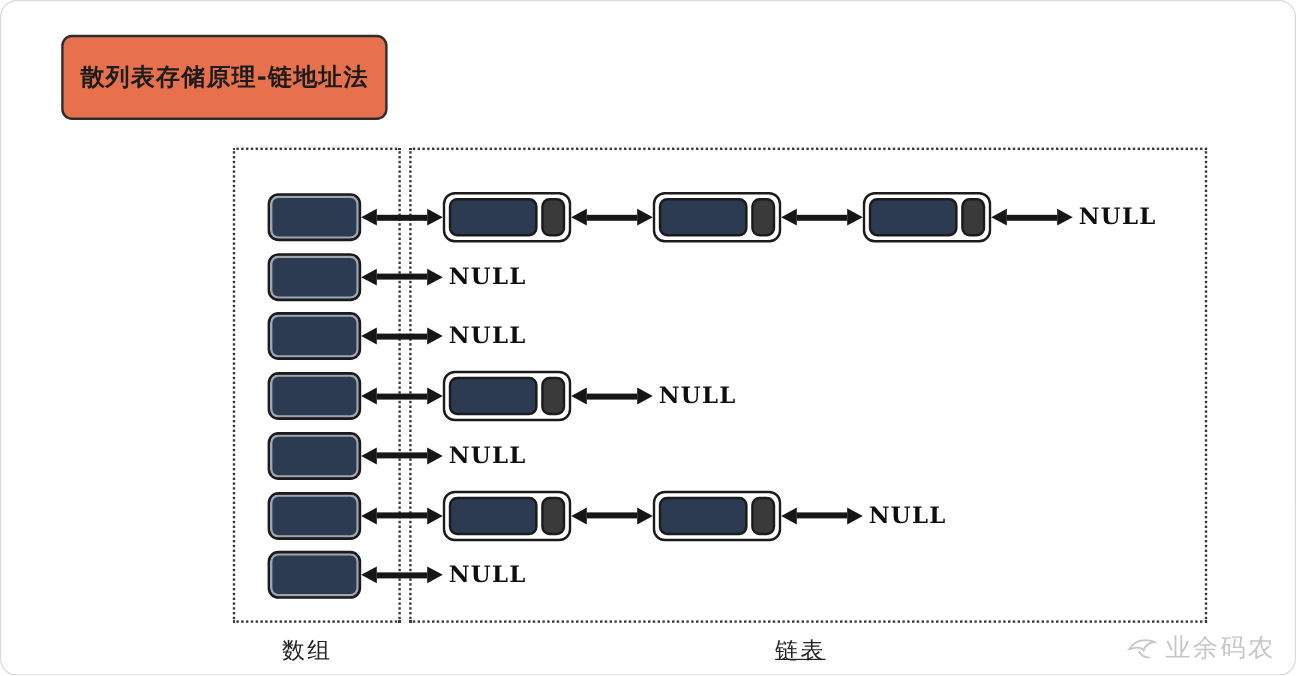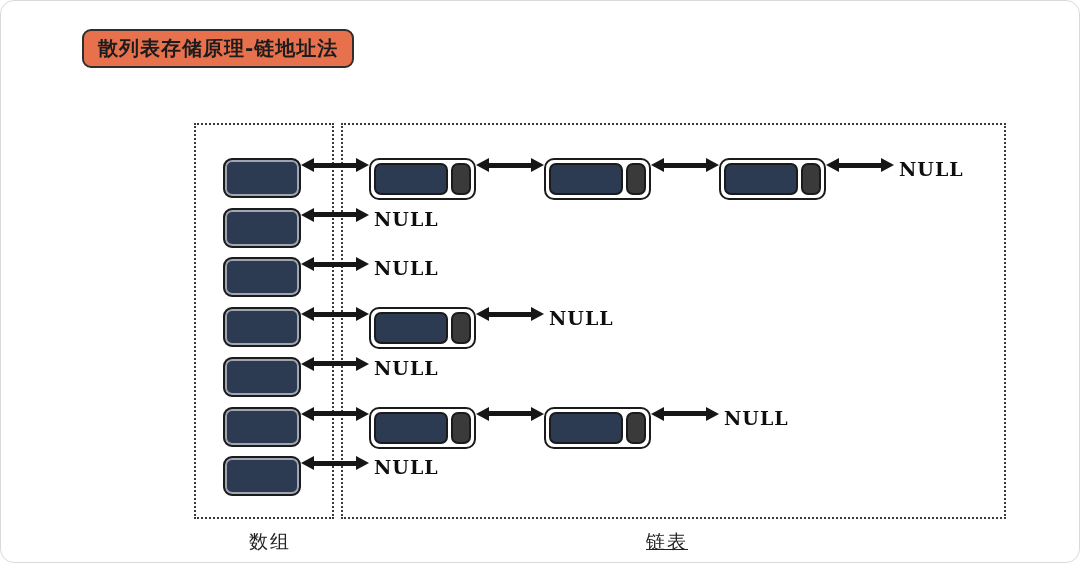--- a/index.html
+++ b/index.html
@@ -13,42 +13,41 @@
     font-family:"DejaVu Sans", sans-serif;
     box-sizing:border-box;
   }
 
   
   .badge {
     position:absolute; left:50px; top:28px;
     background:var(--badge-bg,#E8714D);
     border:2px solid #2e2e2e;
     border-radius:9px;
-    padding:4px 14px;
+    padding:20px 14px;
     font-size:20px; font-weight:bold; color:#1c1c1c;
     letter-spacing:1px;
-    margin-left:31px;
   }
 
   
   .region { position:absolute; border:2px dotted #3a3a3a; box-sizing:border-box; }
   .region.array { left:193px; top:122px; width:140px; height:396px; }
   .region.list  { left:340px; top:122px; width:665px; height:396px; }
 
   .region-label {
     position:absolute; top:528px;
     font-size:19px; color:#222; letter-spacing:2px;
   }
-  .region-label.array { left:248px; }
+  .region-label.array { left:234px; }
   .region-label.list  { left:645px;text-decoration:underline; }
 
   
   .row {
     position:absolute; left:222px; height:46px;
-    display:flex; align-items:flex-start;
+    display:flex; align-items:center;
   }
 
   .array-cell {
     flex:none; width:78px; height:40px;
     background:var(--node-data,#2C3A52);
     border:2px solid #1b1b1b;
     border-radius:9px;
     box-shadow: inset 0 0 0 2px rgba(255,255,255,0.55);
     box-sizing:border-box;
   }
@@ -218,14 +217,23 @@
           <span class="shaft"></span>
           <span class="head r"></span>
         </span>
         <div class="null-label">NULL</div>
       </div>
     </div>
 
   <div class="region-label array">数组</div>
   <div class="region-label list">链表</div>
 
+  <div class="watermark">
+    <span>
+      <svg width="26" height="24" viewBox="0 0 26 24">
+        <path d="M2 13 C7 5, 16 4, 23 7 C18 8, 15 10, 14 14 C12 11, 8 11, 2 13 Z" fill="none" stroke="#c7c7c7" stroke-width="1.6"></path>
+        <path d="M10 15 C12 18, 15 20, 19 20" fill="none" stroke="#c7c7c7" stroke-width="1.6"></path>
+      </svg>
+    </span>
+    <span>业余码农</span>
+  </div>
 
 </div>
 
 </body></html>

